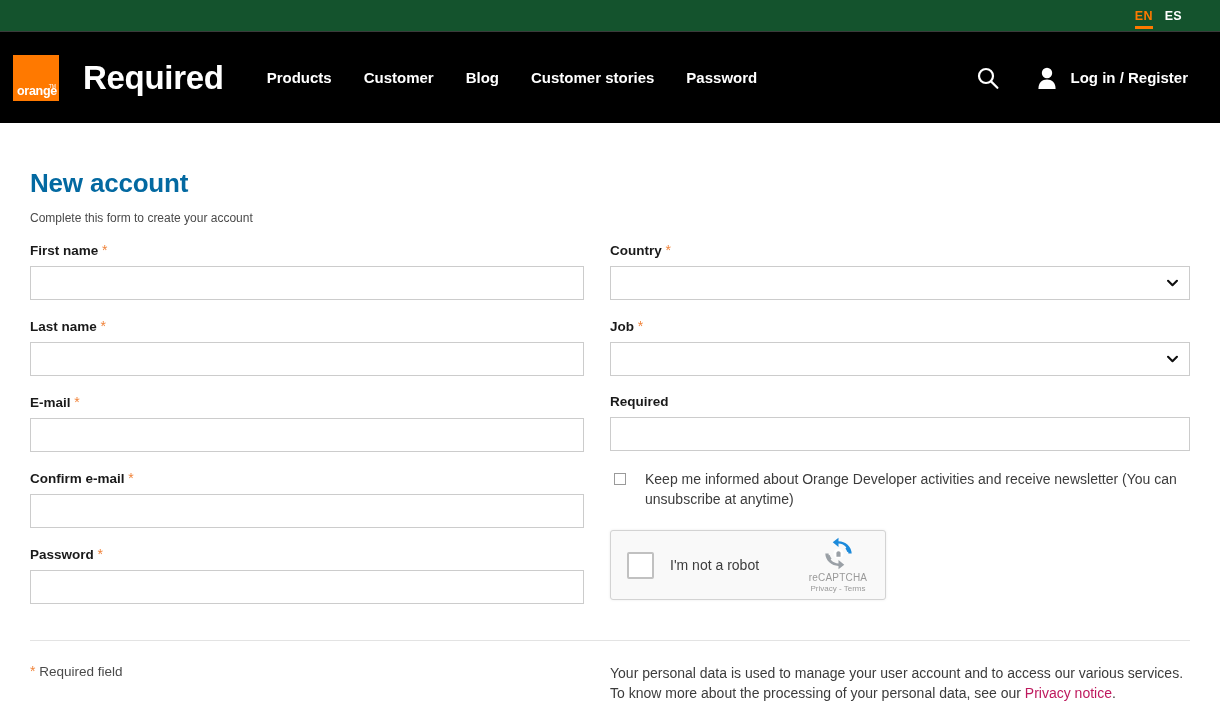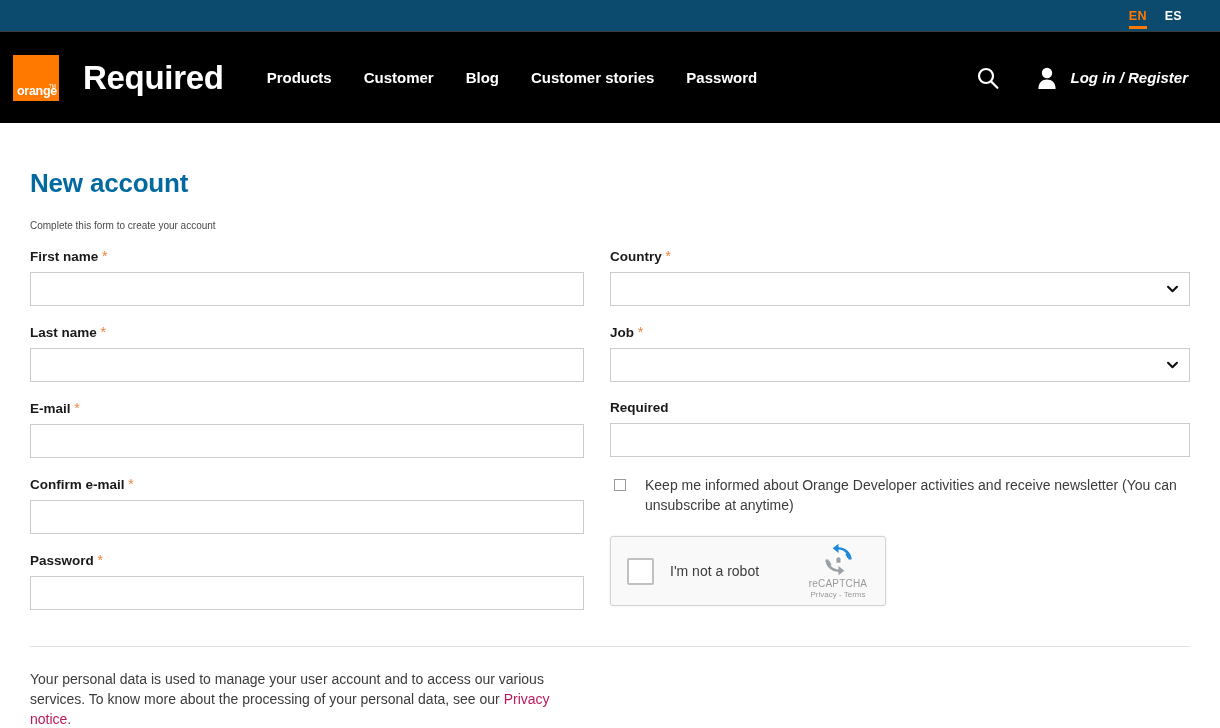--- a/index.html
+++ b/index.html
@@ -7,26 +7,26 @@
     margin: 0; padding: 0;
     width: 1220px; height: 728px;
     background: #ffffff;
     font-family: "Liberation Sans", sans-serif;
     overflow: hidden;
   }
 
   
   .lang-bar {
     height: 32px;
-    background: #0c4a6e;
+    background: #14532d;
     display: flex;
     align-items: center;
     justify-content: flex-end;
     padding-right: 38px;
-    gap: 18px;
+    gap: 12px;
     position: relative;
   }
   .lang-item {
     font-size: 12.5px;
     font-weight: bold;
     letter-spacing: 0.3px;
     color: #ffffff;
     position: relative;
     padding-bottom: 9px;
     padding-top: 9px;
@@ -103,21 +103,20 @@
     font-weight: bold;
     white-space: nowrap;
     cursor: pointer;
   }
   .header-right {
     margin-left: auto;
     display: flex;
     align-items: center;
     padding-right: 32px;
     gap: 0;
-    font-style: italic;
   }
   .icon-search {
     width: 24px; height: 24px;
     cursor: pointer;
     display: block;
   }
   .user-block {
     display: flex;
     align-items: center;
     margin-left: 36px;
@@ -137,23 +136,23 @@
     padding: 0 30px;
   }
   .page-title {
     font-size: 26px;
     font-weight: bold;
     color: #0369a1;
     margin: 45px 0 0 0;
     letter-spacing: -0.2px;
   }
   .page-subtitle {
-    font-size: 10px;
+    font-size: 12px;
     color: #4a4a4a;
-    margin: 21px 0 0 0;
+    margin: 12px 0 0 0;
   }
 
   
   .form-grid {
     display: grid;
     grid-template-columns: 554px 1fr;
     column-gap: 26px;
     margin-top: 17px;
   }
   .field { margin-bottom: 18px; }
@@ -461,16 +460,20 @@
         </div>
       </div>
 
     </div>
   </div>
 </div>
 
 <div class="divider"></div>
 
 <div class="footer">
+  <div class="required-note">
+    <span class="req">*</span>
+    <span>Required field</span>
+  </div>
   <div class="privacy-text">
     <span>Your personal data is used to manage your user account and to access our various services. To know more about the processing of your personal data, see our </span><a class="privacy-link">Privacy notice</a><span>.</span>
   </div>
 </div>
 
 </body></html>

